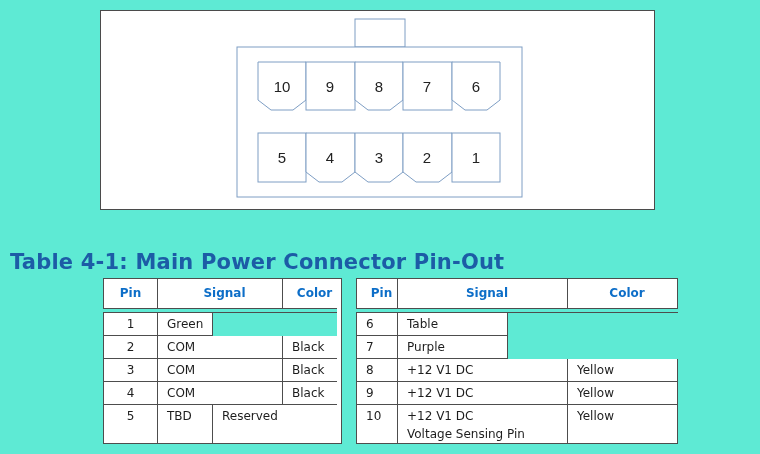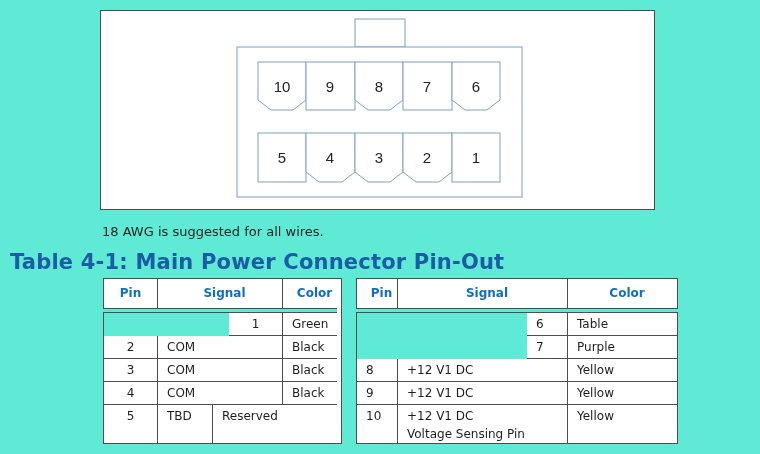--- a/index.html
+++ b/index.html
@@ -19,21 +19,21 @@
   
   .table-title{position:absolute;left:10px;top:250px;font-size:21px;font-weight:bold;
                color:#1c5ca6;letter-spacing:0.2px;}
 
   
   .tbl{position:absolute;top:278px;}
   .tbl-left{left:103px;}
   .tbl-right{left:356px;}
   .sect{border-left:1px solid #4d4d4d;border-top:1px solid #4d4d4d;}
   .sect-body{margin-top:3px;}
-  .trow{display:flex;justify-content:flex-end;}
+  .trow{display:flex;}
   .cell{box-sizing:border-box;border-right:1px solid #4d4d4d;border-bottom:1px solid #4d4d4d;
         font-size:12px;line-height:18px;padding-top:2px;background:#fff;}
   .hcell{height:30px;line-height:27px;font-weight:bold;color:#0d6ec8;text-align:center;padding-top:1px;}
   .r-std .cell{height:23px;}
   .r-tall .cell{height:39px;}
   .lc-pin{width:54px;text-align:center;}
   .lc-sig{width:125px;padding-left:9px;}
   .lc-col{width:55px;padding-left:9px;}
   .rc-pin{width:41px;padding-left:9px;}
   .rc-sig{width:170px;padding-left:9px;}
@@ -92,21 +92,20 @@
         <polygon points="303,123 352,123 352,162 339,172 316,172 303,162" fill="#fff" stroke="#7e9ec4"></polygon>
         <text x="327" y="153" fill="#222" text-anchor="middle">2</text>
       </g>
       <g>
         <rect x="352" y="123" width="48" height="49" fill="#fff" stroke="#7e9ec4"></rect>
         <text x="376" y="153" fill="#222" text-anchor="middle">1</text>
       </g>
     </svg>
   </div>
 
-  <div class="caption">18 AWG is suggested for all wires.</div>
 
   <div class="table-title">Table 4-1: Main Power Connector Pin-Out</div>
 
   <div class="tbl tbl-left">
     <div class="sect">
       <div class="trow">
         <div class="cell hcell lc-pin">Pin</div>
         <div class="cell hcell lc-sig">Signal</div>
         <div class="cell hcell lc-col">Color</div>
       </div>

